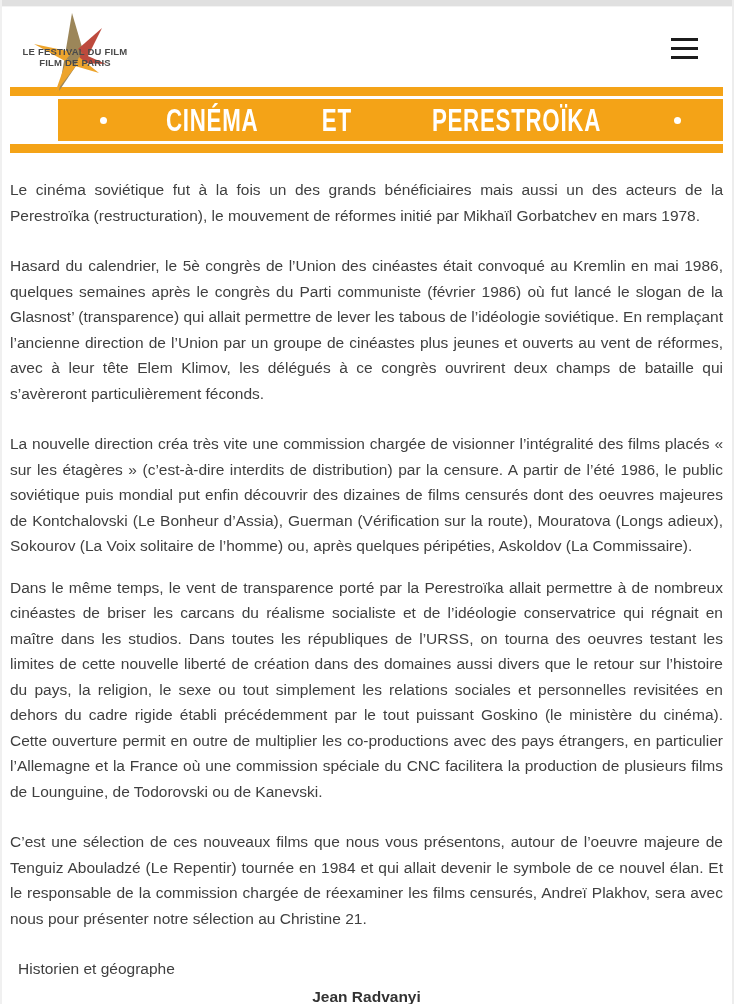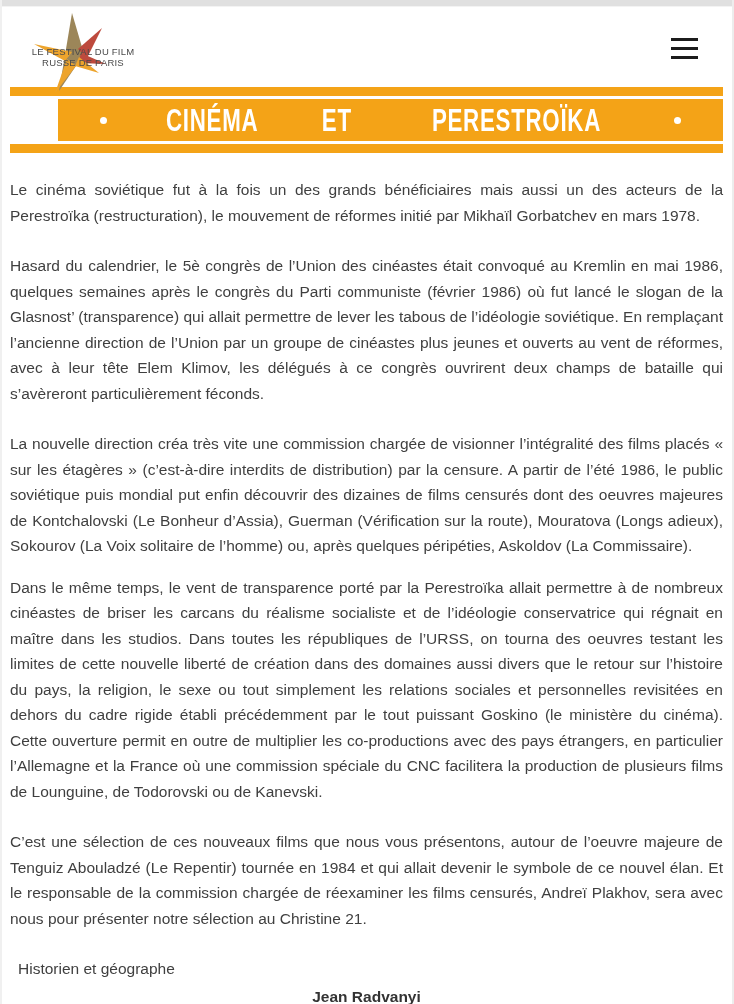--- a/index.html
+++ b/index.html
@@ -20,22 +20,22 @@
     height:6px;background:#e0e0e0;border-bottom:1px solid #f3f3f3;
   }
   
   .site-header{position:relative;height:80px;}
   .logo{
     position:absolute;left:22px;top:2px;width:106px;height:84px;
     cursor:pointer;
   }
   .logo svg{position:absolute;left:0;top:0;}
   .logo-text{
-    position:absolute;left:8px;top:37px;width:106px;
-    text-align:center;font-weight:normal;font-size:9.5px;line-height:11px;
+    position:absolute;left:0;top:37px;width:106px;
+    text-align:center;font-weight:bold;font-size:9.5px;line-height:11px;
     color:#4a4a4a;letter-spacing:.2px;z-index:2;
   }
   .menu-btn{
     position:absolute;top:30px;right:36px;width:27px;height:23px;
     background:none;border:none;padding:0;cursor:pointer;
   }
   .menu-btn .bar{
     display:block;height:3px;background:#1c1c1c;margin-bottom:6px;
   }
   .menu-btn .bar:last-child{margin-bottom:0;}
@@ -88,21 +88,21 @@
         <polygon points="50,4 62,45 37,82" fill="#9c8659"></polygon>
         <polygon points="12,35 50,43 43,52" fill="#eda42c"></polygon>
         <polygon points="33,84 45,50 54,57" fill="#eda42c"></polygon>
         <polygon points="80,19 56,40 65,49" fill="#bd4a3d"></polygon>
         <polygon points="84,55 59,44 56,54" fill="#bd4a3d"></polygon>
         <polygon points="77,64 57,48 53,57" fill="#eda42c"></polygon>
       </svg>
     </span>
     <div class="logo-text">
       <div>LE FESTIVAL DU FILM</div>
-      <div>RUSSE DE PARIS</div>
+      <div>FILM DE PARIS</div>
     </div>
   </div>
   <button class="menu-btn" aria-label="Menu">
     <span class="bar"></span>
     <span class="bar"></span>
     <span class="bar"></span>
   </button>
 </header>
 
 <div class="banner">

